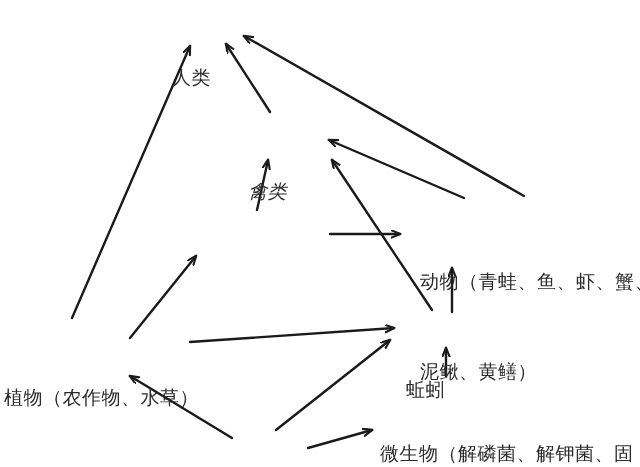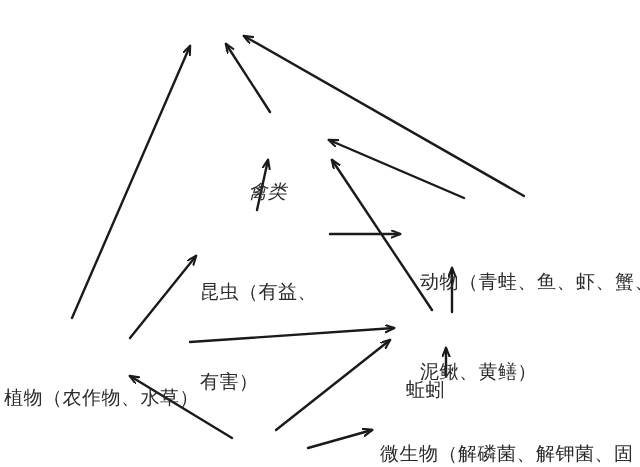--- a/index.html
+++ b/index.html
@@ -69,29 +69,28 @@
       <line x1="452" y1="312" x2="452" y2="268"></line>
       <line x1="130" y1="338" x2="196" y2="256"></line>
       <line x1="190" y1="342" x2="394" y2="328"></line>
       <line x1="232" y1="438" x2="130" y2="376"></line>
       <line x1="276" y1="430" x2="390" y2="340"></line>
       <line x1="308" y1="448" x2="372" y2="430"></line>
       <line x1="446" y1="376" x2="446" y2="348"></line>
     </g>
   </svg>
 
+  <div class="node" id="n-humans">
+    <span class="node-line">人类</span>
+  </div>
 
   <div class="node" id="n-poultry">
     <span class="node-line">禽类</span>
   </div>
 
-  <div class="node two-line" id="n-insects">
-    <span class="node-line">昆虫（有益、</span>
-    <span class="node-line">有害）</span>
-  </div>
 
   <div class="node two-line" id="n-animals">
     <span class="node-line">动物（青蛙、鱼、虾、蟹、</span>
     <span class="node-line">泥鳅、黄鳝）</span>
   </div>
 
   <div class="node" id="n-plants">
     <span class="node-line">植物（农作物、水草）</span>
   </div>
 

